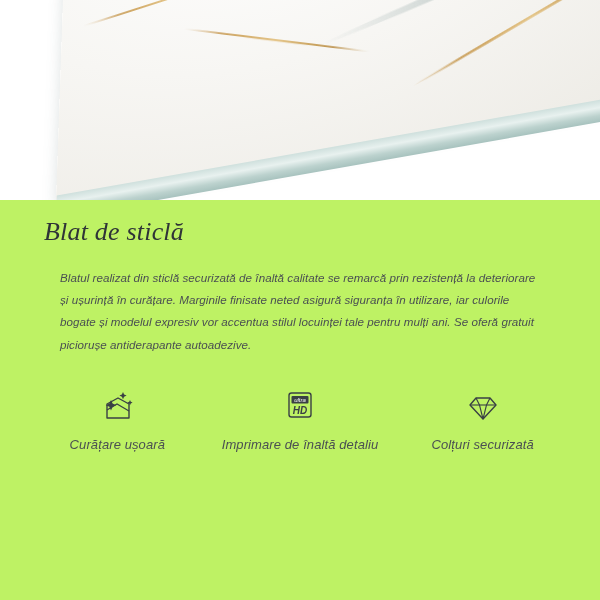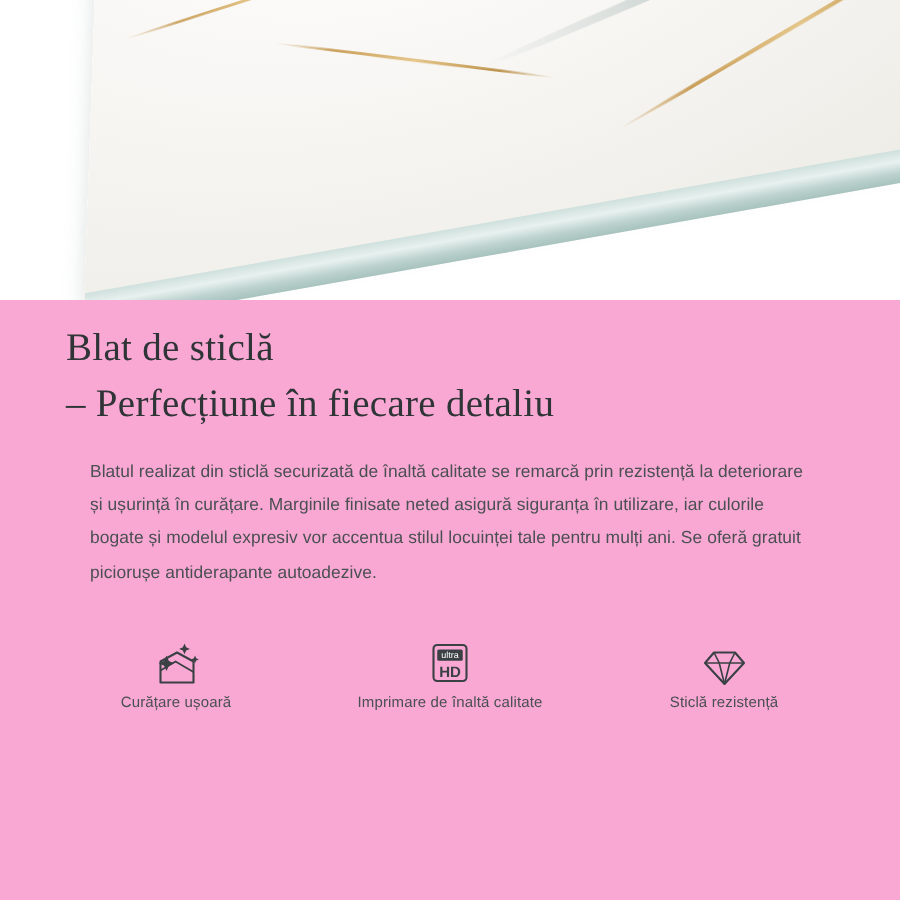--- a/index.html
+++ b/index.html
@@ -10,22 +10,23 @@
     width: 600px;
     height: 600px;
     background: #ffffff;
     font-family: "Liberation Sans", sans-serif;
     overflow: hidden;
   }
   .page {
     position: relative;
     width: 600px;
     height: 600px;
-    background: #f9a8d4;
+    background: #bef264;
     box-sizing: border-box;
+    font-style: italic;
   }
 
   
   .hero {
     position: relative;
     width: 600px;
     height: 200px;
     overflow: hidden;
     background: #ffffff;
   }
@@ -104,22 +105,22 @@
     justify-content: flex-start;
   }
   .feature .ico {
     height: 40px;
     display: flex;
     align-items: center;
     justify-content: center;
     color: #3a4044;
   }
   .feature .cap {
-    margin-top: 0;
-    font-size: 10px;
+    margin-top: 11px;
+    font-size: 13px;
     color: #4a4f52;
     text-align: center;
     letter-spacing: 0.1px;
   }
   svg { display: block; }
 </style>
 </head>
 <body>
 
 <div class="page">
@@ -132,21 +133,20 @@
       <div class="vein" style="left:120px; top:210px; width:200px; height:2px;  transform:rotate(16deg);"></div>
 
       <div class="vein soft" style="left:260px; top:180px; width:330px; height:7px; transform:rotate(-14deg);"></div>
     </div>
     <div class="slab-edge"></div>
   </div>
 
   <div class="content">
     <h1 class="title">
       <span>Blat de sticlă</span>
-      <span class="line2">– Perfecțiune în fiecare detaliu</span>
     </h1>
     <p class="desc">Blatul realizat din sticlă securizată de înaltă calitate se remarcă prin rezistență la deteriorare și ușurință în curățare. Marginile finisate neted asigură siguranța în utilizare, iar culorile bogate și modelul expresiv vor accentua stilul locuinței tale pentru mulți ani. Se oferă gratuit piciorușe antiderapante autoadezive.</p>
   </div>
 
   <div class="features">
 
     <div class="feature">
       <div class="ico">
         <svg width="40" height="36" viewBox="0 0 40 36">
           <path d="M10 30 L10 16 L21 10 L32 16 L32 30 Z" fill="none" stroke="#3a4044" stroke-width="1.4" stroke-linejoin="round"></path>
@@ -161,32 +161,32 @@
 
     <div class="feature">
       <div class="ico">
         <svg width="40" height="38" viewBox="0 0 40 38">
           <rect x="9" y="6" width="22" height="24" rx="2.5" fill="none" stroke="#3a4044" stroke-width="1.4"></rect>
           <rect x="11.5" y="9" width="17" height="7.5" rx="1" fill="#3a4044"></rect>
           <text x="20" y="14.8" font-family="Liberation Sans, sans-serif" font-size="6" fill="#ffffff" text-anchor="middle">ultra</text>
           <text x="20" y="27" font-family="Liberation Sans, sans-serif" font-size="10" font-weight="bold" fill="#3a4044" text-anchor="middle">HD</text>
         </svg>
       </div>
-      <div class="cap">Imprimare de înaltă calitate</div>
+      <div class="cap">Imprimare de înaltă detaliu</div>
     </div>
 
 
     <div class="feature">
       <div class="ico">
         <svg width="40" height="36" viewBox="0 0 40 36">
           <path d="M13 10 L27 10 L33 17 L20 31 L7 17 Z" fill="none" stroke="#3a4044" stroke-width="1.4" stroke-linejoin="round"></path>
           <path d="M7 17 L33 17" stroke="#3a4044" stroke-width="1.1"></path>
           <path d="M13 10 L16.5 17 L20 31" stroke="#3a4044" stroke-width="1.1" fill="none"></path>
           <path d="M27 10 L23.5 17 L20 31" stroke="#3a4044" stroke-width="1.1" fill="none"></path>
         </svg>
       </div>
-      <div class="cap">Sticlă rezistență</div>
+      <div class="cap">Colțuri securizată</div>
     </div>
 
 
 
   </div>
 </div>
 
 </body></html>

